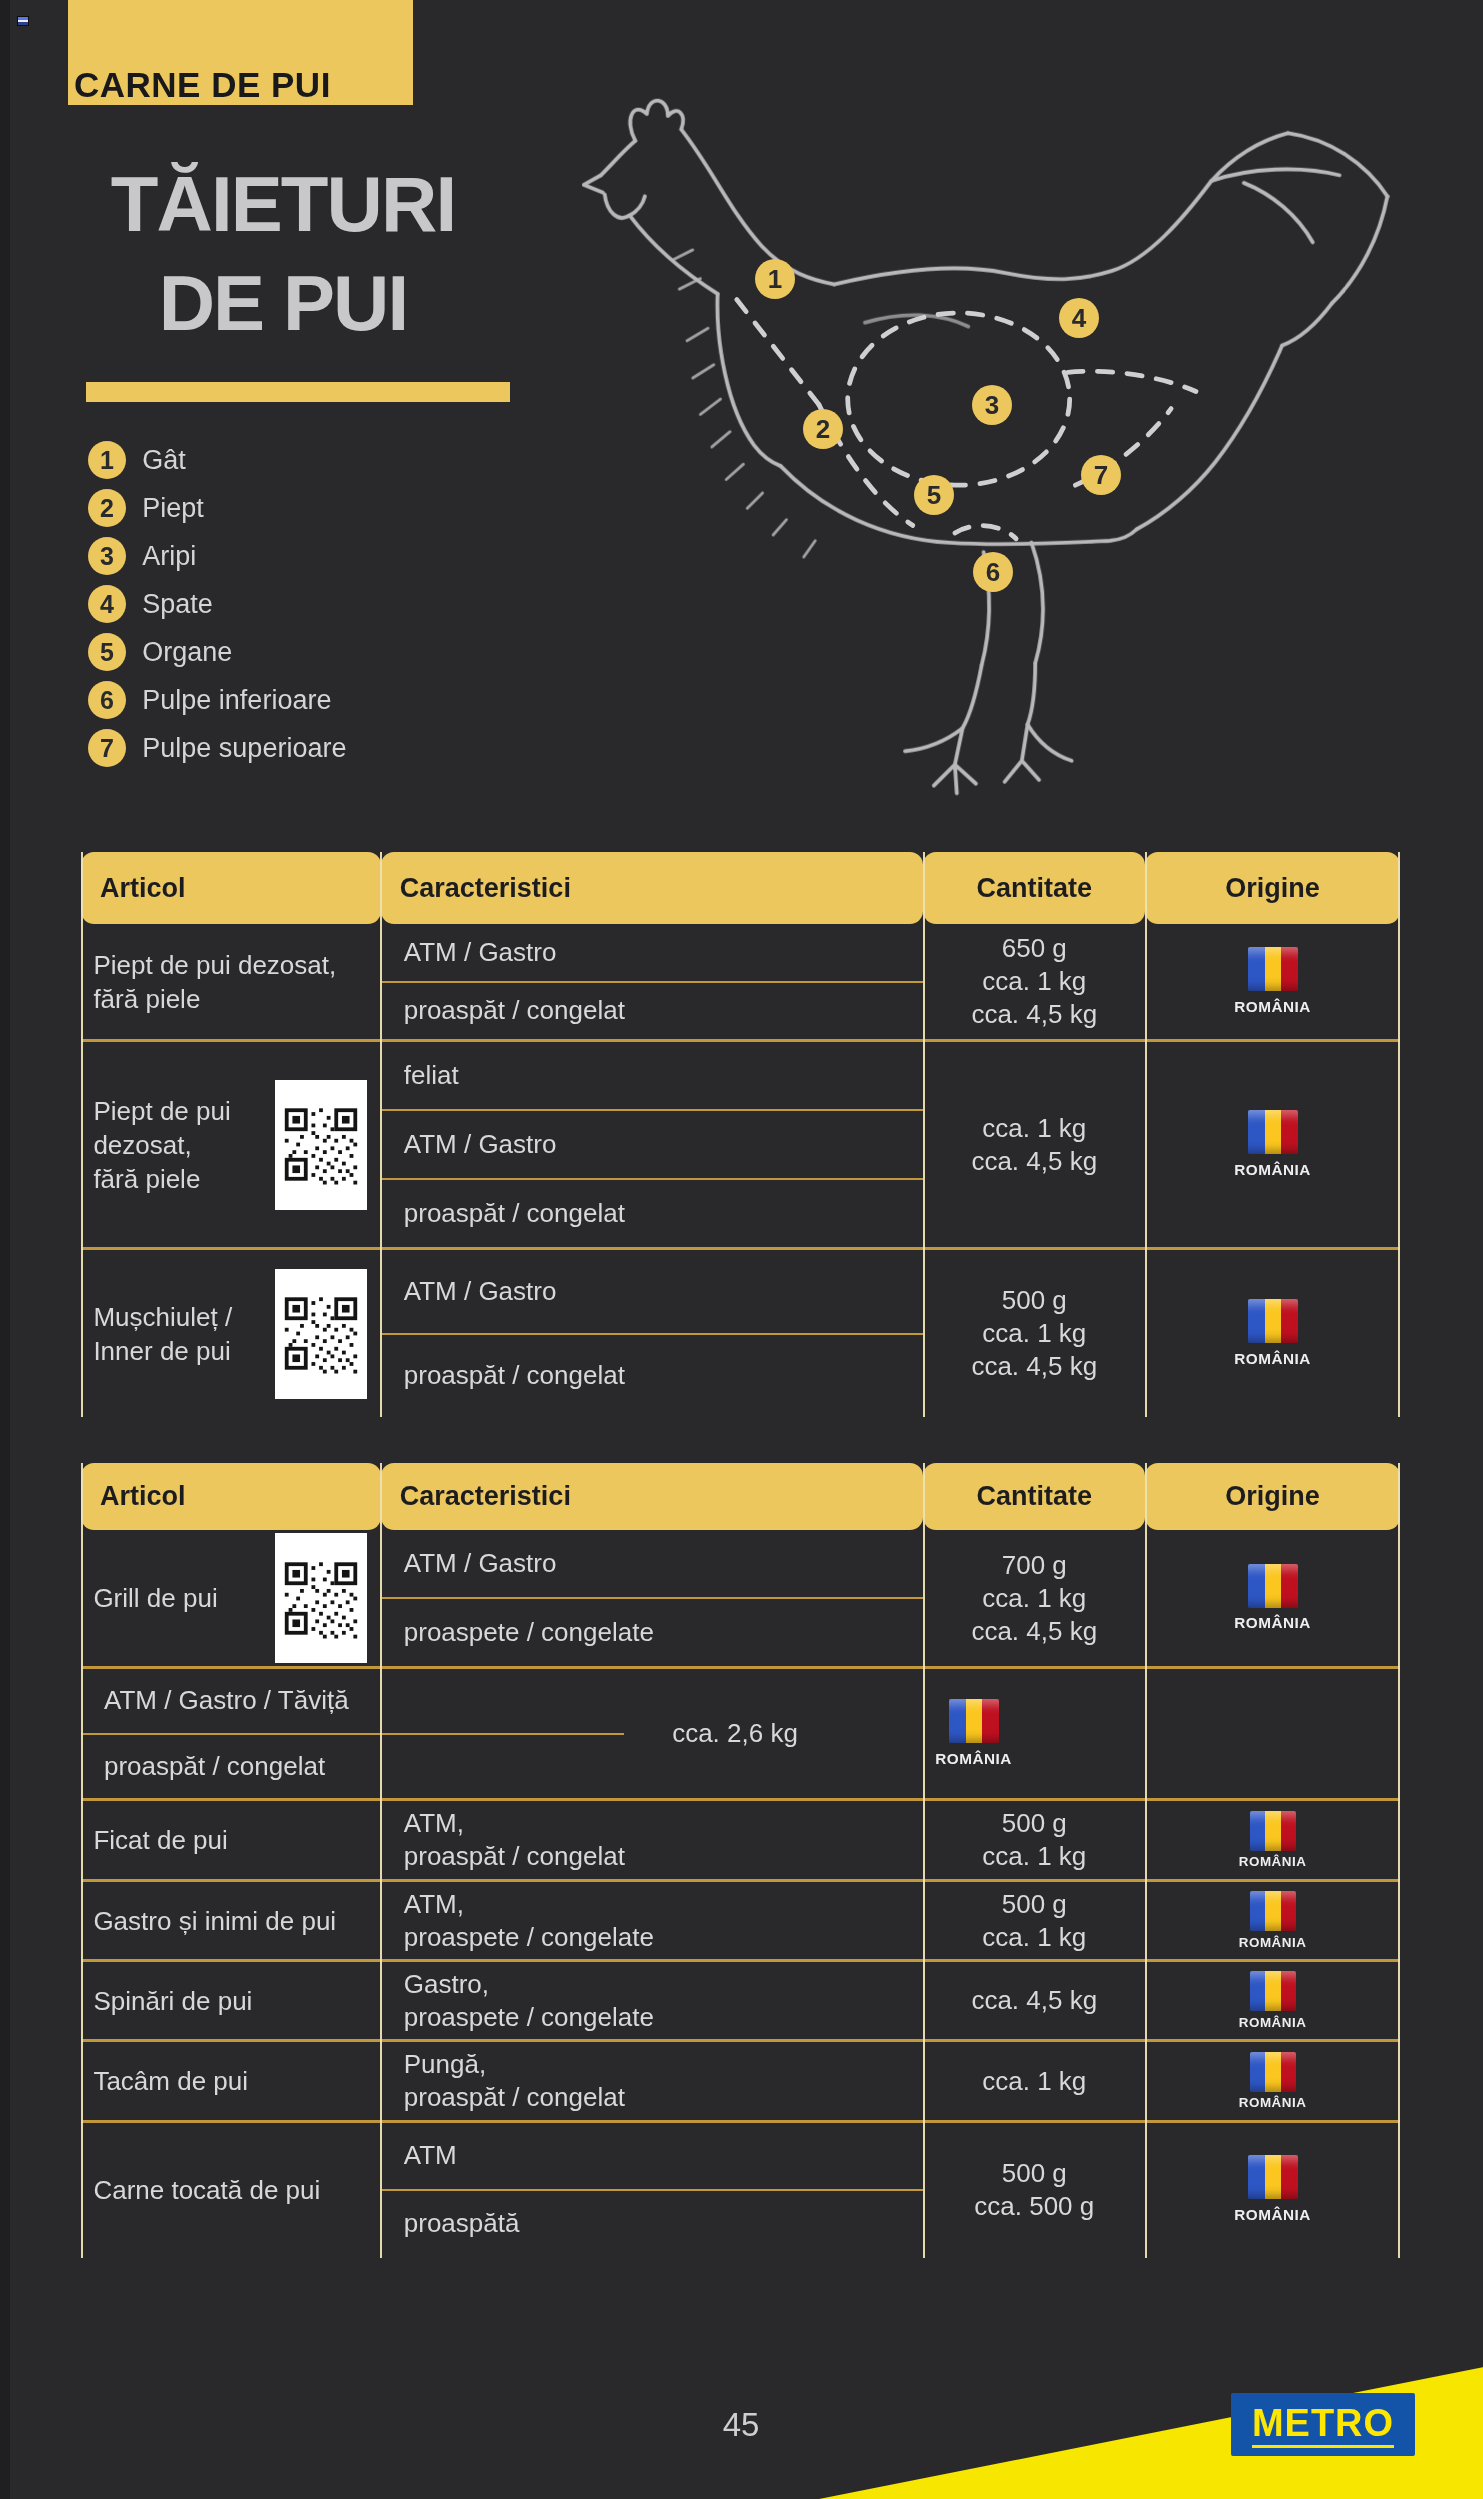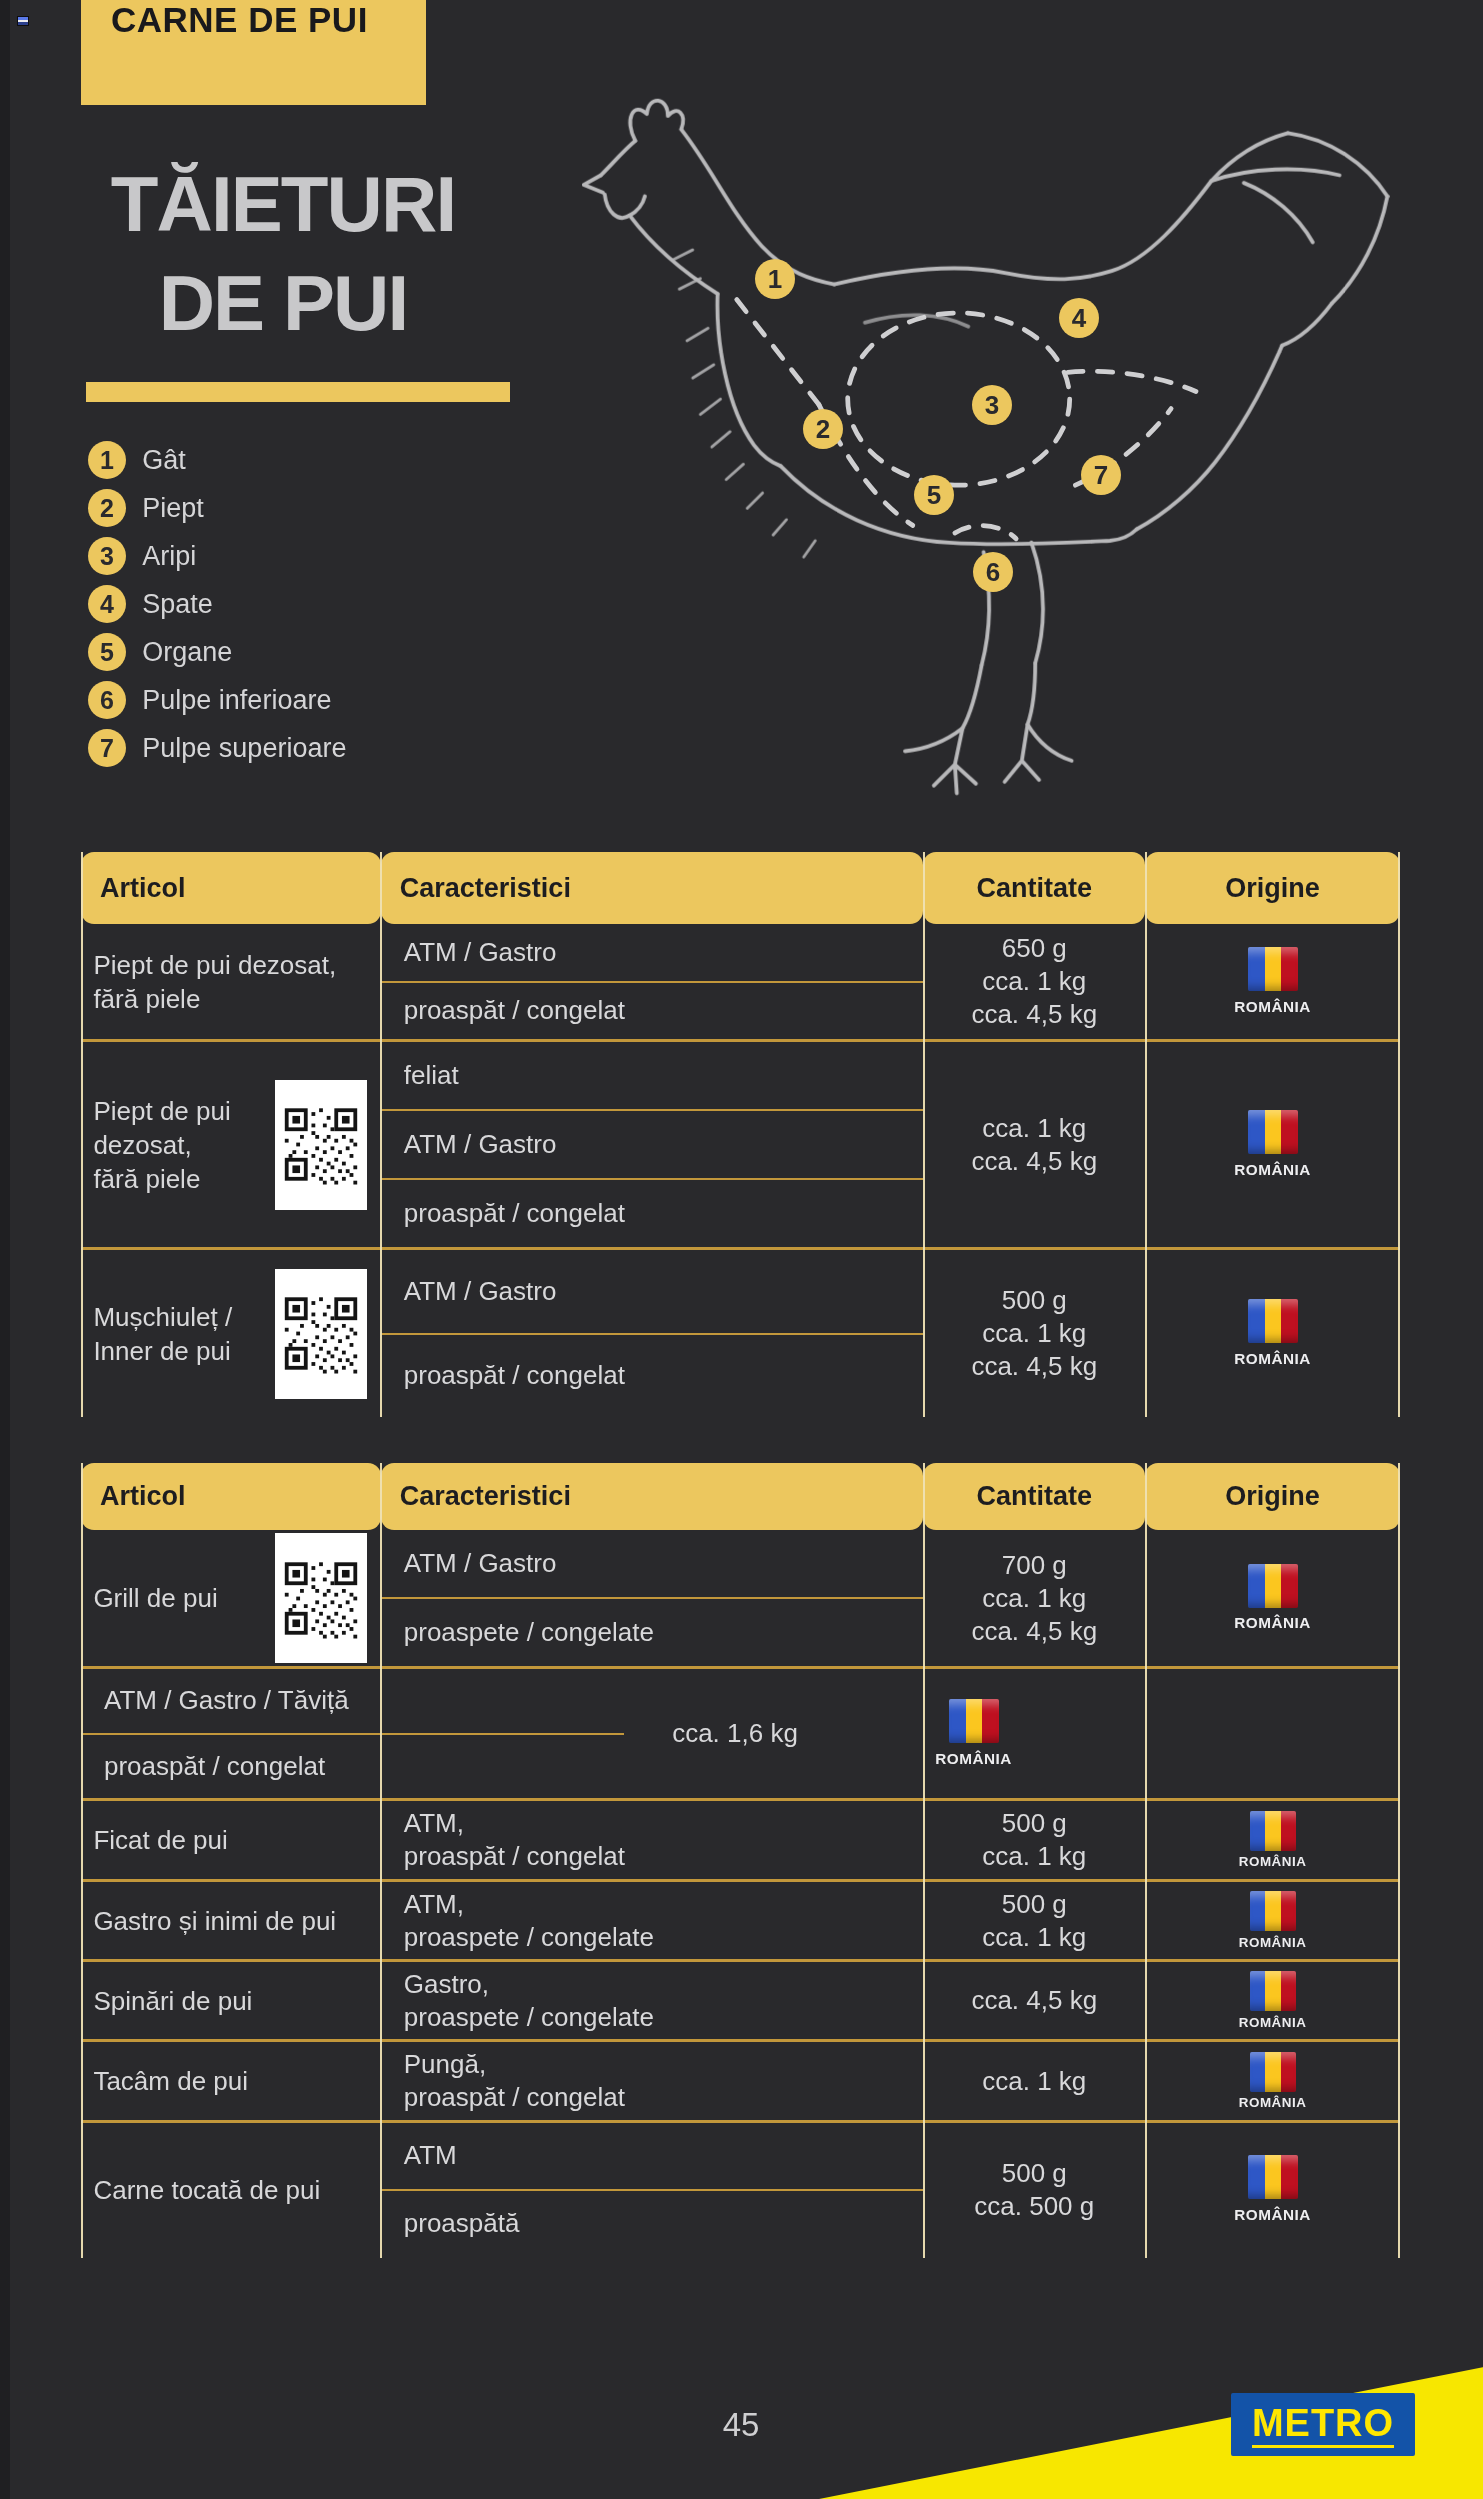--- a/index.html
+++ b/index.html
@@ -5,22 +5,22 @@
   * { margin:0; padding:0; box-sizing:border-box; }
   html,body { width:1484px; height:2500px; background:#29292c; overflow:hidden; }
   body { font-family:"Liberation Sans", sans-serif; }
   #page { position:relative; width:1484px; height:2500px; background:#29292c; }
 
   .edge-strip { position:absolute; left:0; top:0; width:9.6px; height:2500px; background:#1f1f22; }
   .corner-flag { position:absolute; left:17px; top:16.3px; width:12.4px; height:9.6px; border:1px solid #0d0d0f;
     background:linear-gradient(180deg,#5a79e8 0 34%,#ececee 34% 67%,#2b3f8d 67% 100%); }
 
   
-  .badge { position:absolute; left:81px; top:0; width:345px; height:105px; background:#ecc75e;
-    display:flex; align-items:flex-start; padding-left:30px; }
+  .badge { position:absolute; left:68px; top:0; width:345px; height:105px; background:#ecc75e;
+    display:flex; align-items:flex-end; padding-left:6px; }
   .badge span { font-size:35px; font-weight:800; letter-spacing:0.5px; color:#19191c; }
   .title { position:absolute; left:58px; top:155px; width:450px; text-align:center;
     font-weight:800; color:#c8c8ca; font-size:78px; line-height:99px; letter-spacing:-1.9px; }
   .title-bar { position:absolute; left:86px; top:382px; width:424px; height:20px; background:#ecc75e; }
 
   
   .legend { position:absolute; left:88px; top:436px; }
   .legend-item { display:flex; align-items:center; height:48px; }
   .numcirc { width:38px; height:38px; border-radius:50%; background:#ecc75e; color:#2a2a2d;
     display:flex; align-items:center; justify-content:center; font-size:25px; font-weight:700; flex:0 0 38px; }
@@ -354,21 +354,21 @@
         <div class="flag"></div>
         <div class="flabel">ROMÂNIA</div>
       </div>
     </div>
 
     <div class="trow sep" style="height:132px">
       <div class="c2">
         <div class="sub">ATM / Gastro / Tăviță</div>
         <div class="sub">proaspăt / congelat</div>
       </div>
-      <div class="c3">cca. 1,6 kg</div>
+      <div class="c3">cca. 2,6 kg</div>
       <div class="c4">
         <div class="flag"></div>
         <div class="flabel">ROMÂNIA</div>
       </div>
     </div>
 
     <div class="trow sep" style="height:81px">
       <div class="c1">
           <div class="atxt">Ficat de pui</div>
         </div>

